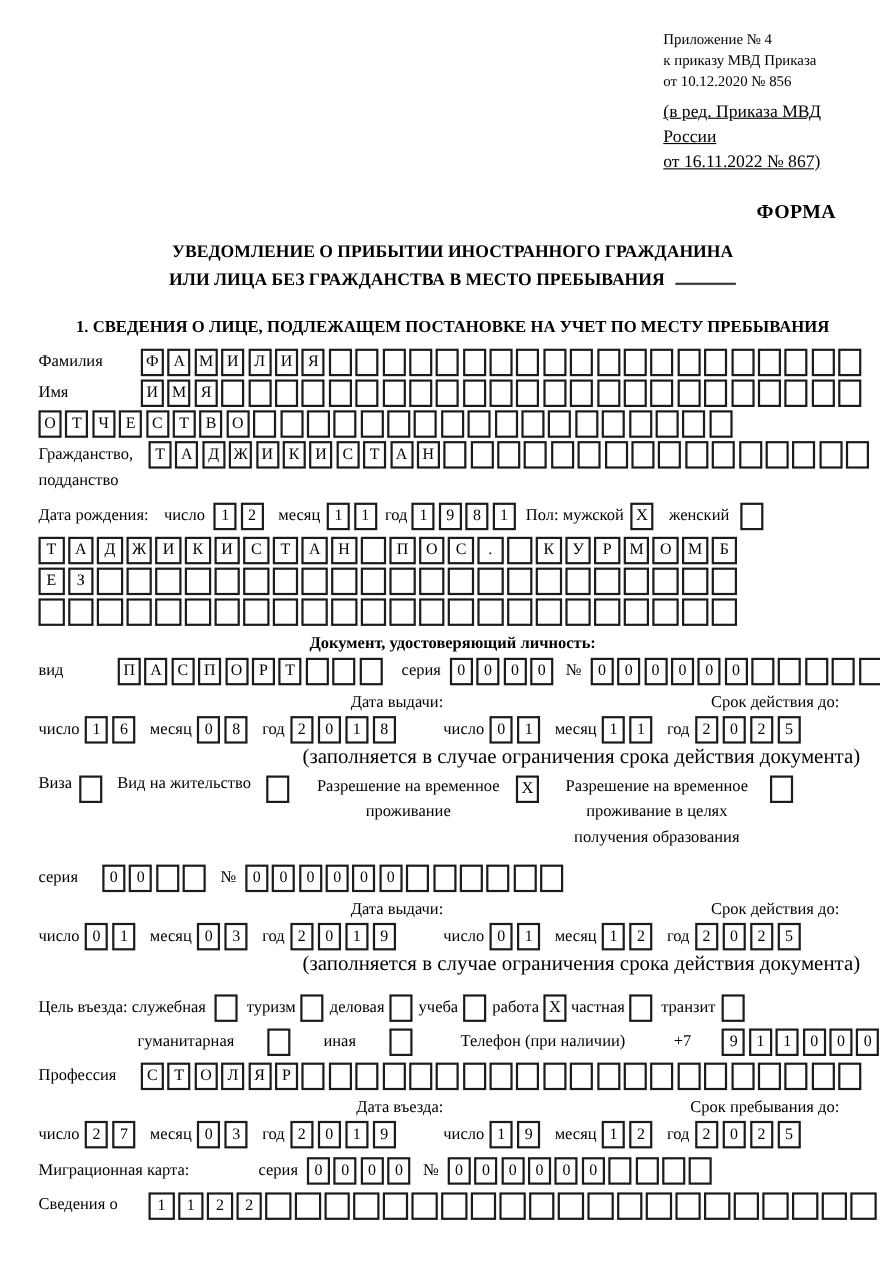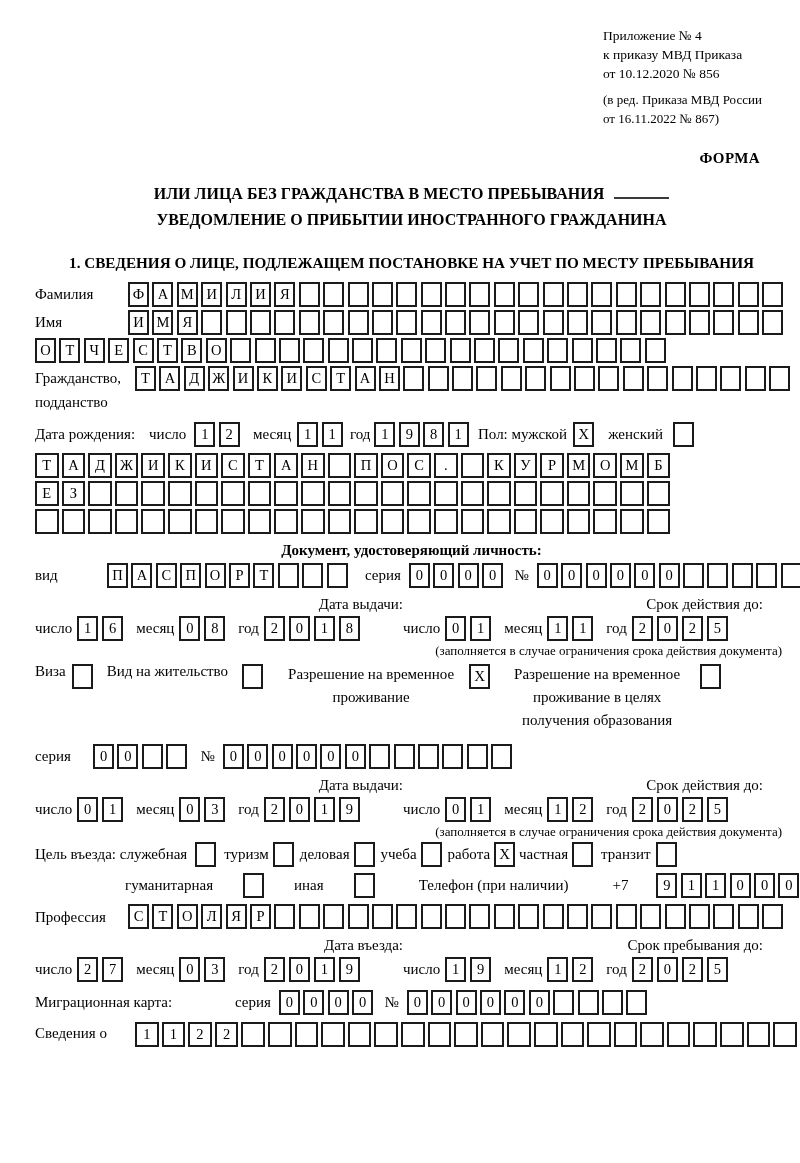--- a/index.html
+++ b/index.html
@@ -7,22 +7,22 @@
   body {
     width:800px; height:1163px; overflow:hidden;
     background:#ffffff; color:#000;
     font-family:"Liberation Serif", serif;
     font-size:15px;
   }
   .page { padding:26px 12px 0 35px; }
 
   
   .appendix { margin-left:568px; font-size:13.5px; line-height:1.42; }
-  .appendix .edition { margin-top:8px; font-size:13px; }
-  .forma { font-weight:bold; text-align:right; padding-right:28px; margin-top:22px; font-size:15px; letter-spacing:.4px; }
+  .appendix .edition { margin-top:8px; font-size:16px;text-decoration:underline; }
+  .forma { font-weight:bold; text-align:right; padding-right:28px; margin-top:22px; font-size:18px; letter-spacing:.4px; }
 
   .title { margin-top:14px; text-align:center; font-weight:bold; font-size:16px; line-height:1.6; }
   .blank-line { display:inline-block; width:55px; height:13px; border-bottom:2px solid #3a3a3a; margin-left:10px; }
 
   .sec-heading { margin-top:21px; margin-bottom:10px; font-weight:bold; font-size:15.2px; text-align:center; }
 
   .frow { display:flex; align-items:center; margin-top:3px; }
   .frow.top { align-items:flex-start; }
   .lbl { flex:none; white-space:nowrap; }
   .flabel { flex:none; width:93px; line-height:24px; }
@@ -44,21 +44,21 @@
   .doc-heading { text-align:center; font-weight:bold; margin-top:8px; margin-bottom:4px; }
 
   .dates { display:flex; margin-top:8px; }
   .dcol1 { flex:none; width:368px; }
   .dcol2 { flex:none; width:360px; }
   .dhead { text-align:right; margin-bottom:3px; }
   .drow { display:flex; align-items:center; }
   .drow .lbl { margin-right:5px; }
   .drow .cells { margin-right:9px; }
   .drow .cell { margin-right:4px; }
-  .fnote { font-size:13px; text-align:right; margin-top:2px; padding-right:6px; }
+  .fnote { font-size:19px; text-align:right; margin-top:2px; padding-right:6px; }
 
   .para { margin-top:9px; line-height:1.7; }
 
   .optrow { display:flex; align-items:flex-start; margin-top:4px; }
   .opt-label { flex:none; }
   .opt-center { flex:none; text-align:center; line-height:1.55; }
   .w170c { width:176px; }
   .w186c { width:186px; }
   .optrow .chk { margin-top:1px; }
 
@@ -77,24 +77,24 @@
     <div>к приказу МВД Приказа</div>
     <div>от 10.12.2020 № 856</div>
     <div class="edition">
       <div>(в ред. Приказа МВД России</div>
       <div>от 16.11.2022 № 867)</div>
     </div>
   </div>
   <div class="forma">ФОРМА</div>
 
   <div class="title">
+    <div>УВЕДОМЛЕНИЕ О ПРИБЫТИИ ИНОСТРАННОГО ГРАЖДАНИНА</div>
     <div>
       <span>ИЛИ ЛИЦА БЕЗ ГРАЖДАНСТВА В МЕСТО ПРЕБЫВАНИЯ</span><span class="blank-line"></span>
     </div>
-    <div>УВЕДОМЛЕНИЕ О ПРИБЫТИИ ИНОСТРАННОГО ГРАЖДАНИНА</div>
   </div>
 
   <div class="sec-heading">1. СВЕДЕНИЯ О ЛИЦЕ, ПОДЛЕЖАЩЕМ ПОСТАНОВКЕ НА УЧЕТ ПО МЕСТУ ПРЕБЫВАНИЯ</div>
 
   <div class="frow">
     <span class="flabel">Фамилия</span>
     <span class="cells">
         <span class="cell">Ф</span>
         <span class="cell">А</span>
         <span class="cell">М</span>
@@ -498,21 +498,21 @@
             <span class="cell">2</span>
             <span class="cell">0</span>
             <span class="cell">2</span>
             <span class="cell">5</span>
           </span>
       </div>
     </div>
   </div>
   <div class="fnote">(заполняется в случае ограничения срока действия документа)</div>
 
-  <div class="frow" style="margin-top:2px;">
+  <div class="frow" style="margin-top:16px;">
     <span class="lbl mr8">Цель въезда: служебная</span>
     <span class="chk mr8"></span>
     <span class="lbl mr4">туризм</span>
     <span class="chk mr6"></span>
     <span class="lbl mr4">деловая</span>
     <span class="chk mr6"></span>
     <span class="lbl mr4">учеба</span>
     <span class="chk mr6"></span>
     <span class="lbl mr4">работа</span>
     <span class="chk mr4">X</span>

